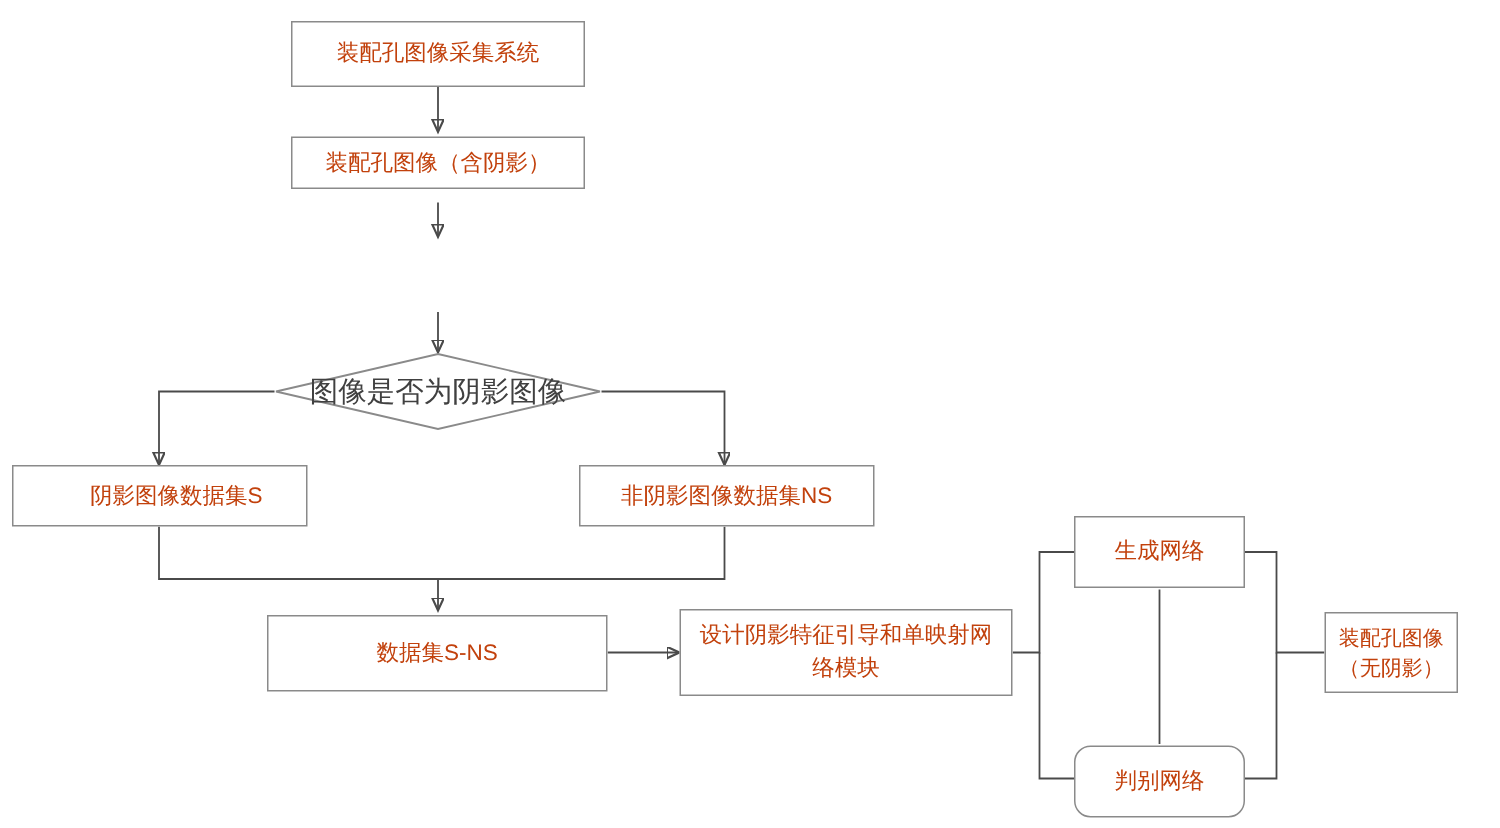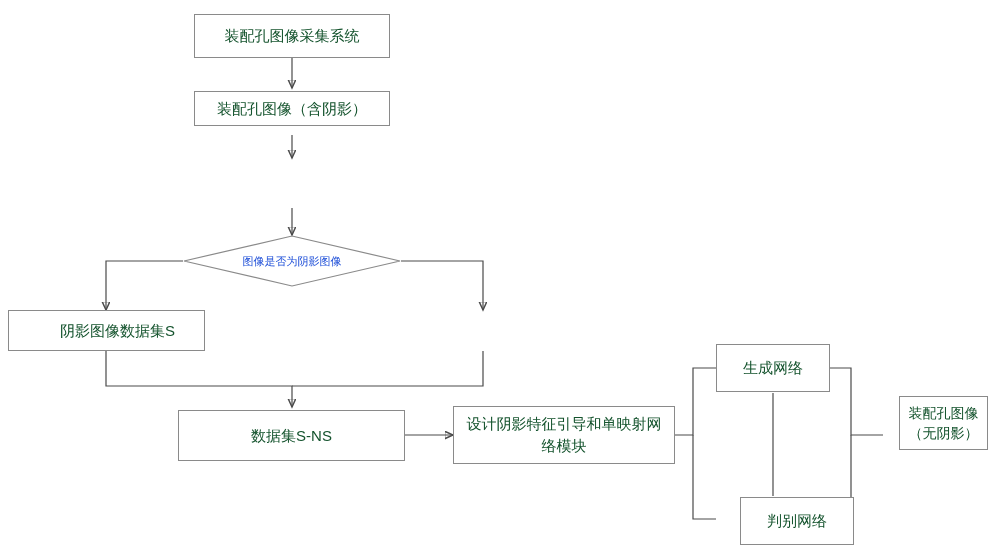--- a/index.html
+++ b/index.html
@@ -17,21 +17,21 @@
   }
   .node {
     position: absolute;
     box-sizing: border-box;
     border: 1px solid #8a8a8a;
     background: #ffffff;
     display: flex;
     align-items: center;
     justify-content: center;
     text-align: center;
-    color: #14532d;
+    color: #c2410c;
     font-size: 15px;
     line-height: 1.45;
     padding: 2px 6px;
   }
   .node.small {
     font-size: 14px;
   }
   .diamond-wrap {
     position: absolute;
   }
@@ -43,22 +43,22 @@
   }
   .diamond-label {
     position: absolute;
     left: 0;
     top: 0;
     width: 100%;
     height: 100%;
     display: flex;
     align-items: center;
     justify-content: center;
-    font-size: 11px;
-    color: #1d4ed8;
+    font-size: 19px;
+    color: #404040;
     text-align: center;
   }
   #edges {
     position: absolute;
     left: 0;
     top: 0;
     width: 1000px;
     height: 552px;
   }
   #edges line, #edges polyline, #edges path {
@@ -117,34 +117,37 @@
     <svg width="218" height="52" viewBox="0 0 218 52">
       <polygon points="109,1 217,26 109,51 1,26" fill="#ffffff" stroke="#8a8a8a" stroke-width="1.2"></polygon>
     </svg>
     <div class="diamond-label">图像是否为阴影图像</div>
   </div>
 
   <div class="node" style="left:8px; top:310px; width:197px; height:41px;padding-left:28px;">
     <span>阴影图像数据集S</span>
   </div>
 
+  <div class="node" style="left:386px; top:310px; width:197px; height:41px;">
+    <span>非阴影图像数据集NS</span>
+  </div>
 
   <div class="node" style="left:453px; top:406px; width:222px; height:58px;">
     <span>设计阴影特征引导和单映射网络模块</span>
   </div>
 
   <div class="node" style="left:178px; top:410px; width:227px; height:51px;">
     <span>数据集S-NS</span>
   </div>
 
   <div class="node" style="left:716px; top:344px; width:114px; height:48px;">
     <span>生成网络</span>
   </div>
 
-  <div class="node" style="left:740px; top:497px; width:114px; height:48px;">
+  <div class="node" style="left:716px; top:497px; width:114px; height:48px;border-radius:11px;">
     <span>判别网络</span>
   </div>
 
-  <div class="node small" style="left:883px; top:396px; width:89px; height:54px;margin-left:16px;">
+  <div class="node small" style="left:883px; top:408px; width:89px; height:54px;">
     <span>装配孔图像（无阴影）</span>
   </div>
 
 </div>
 
 </body></html>

